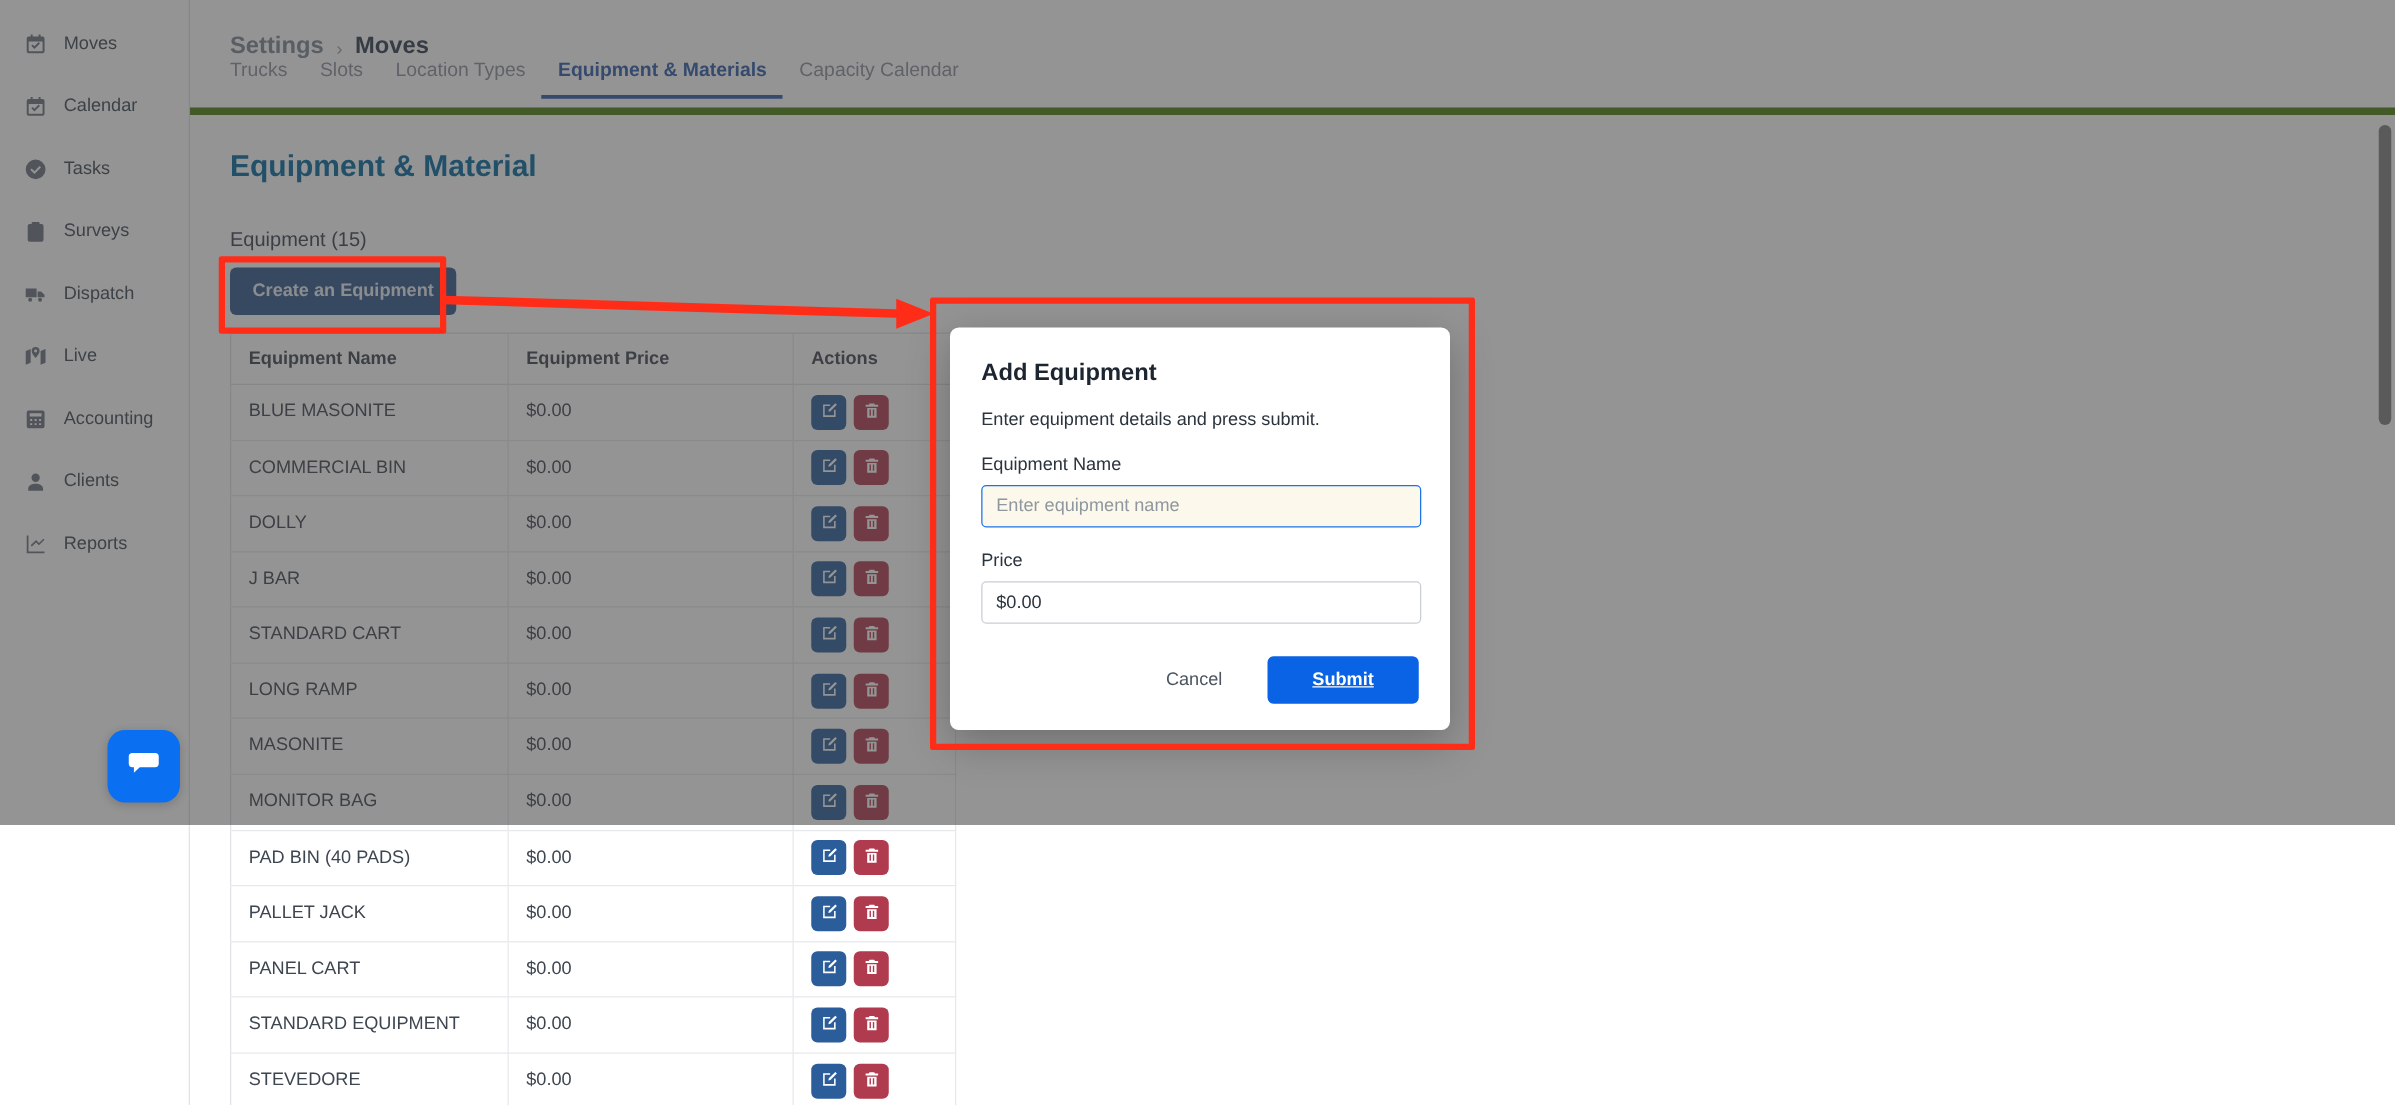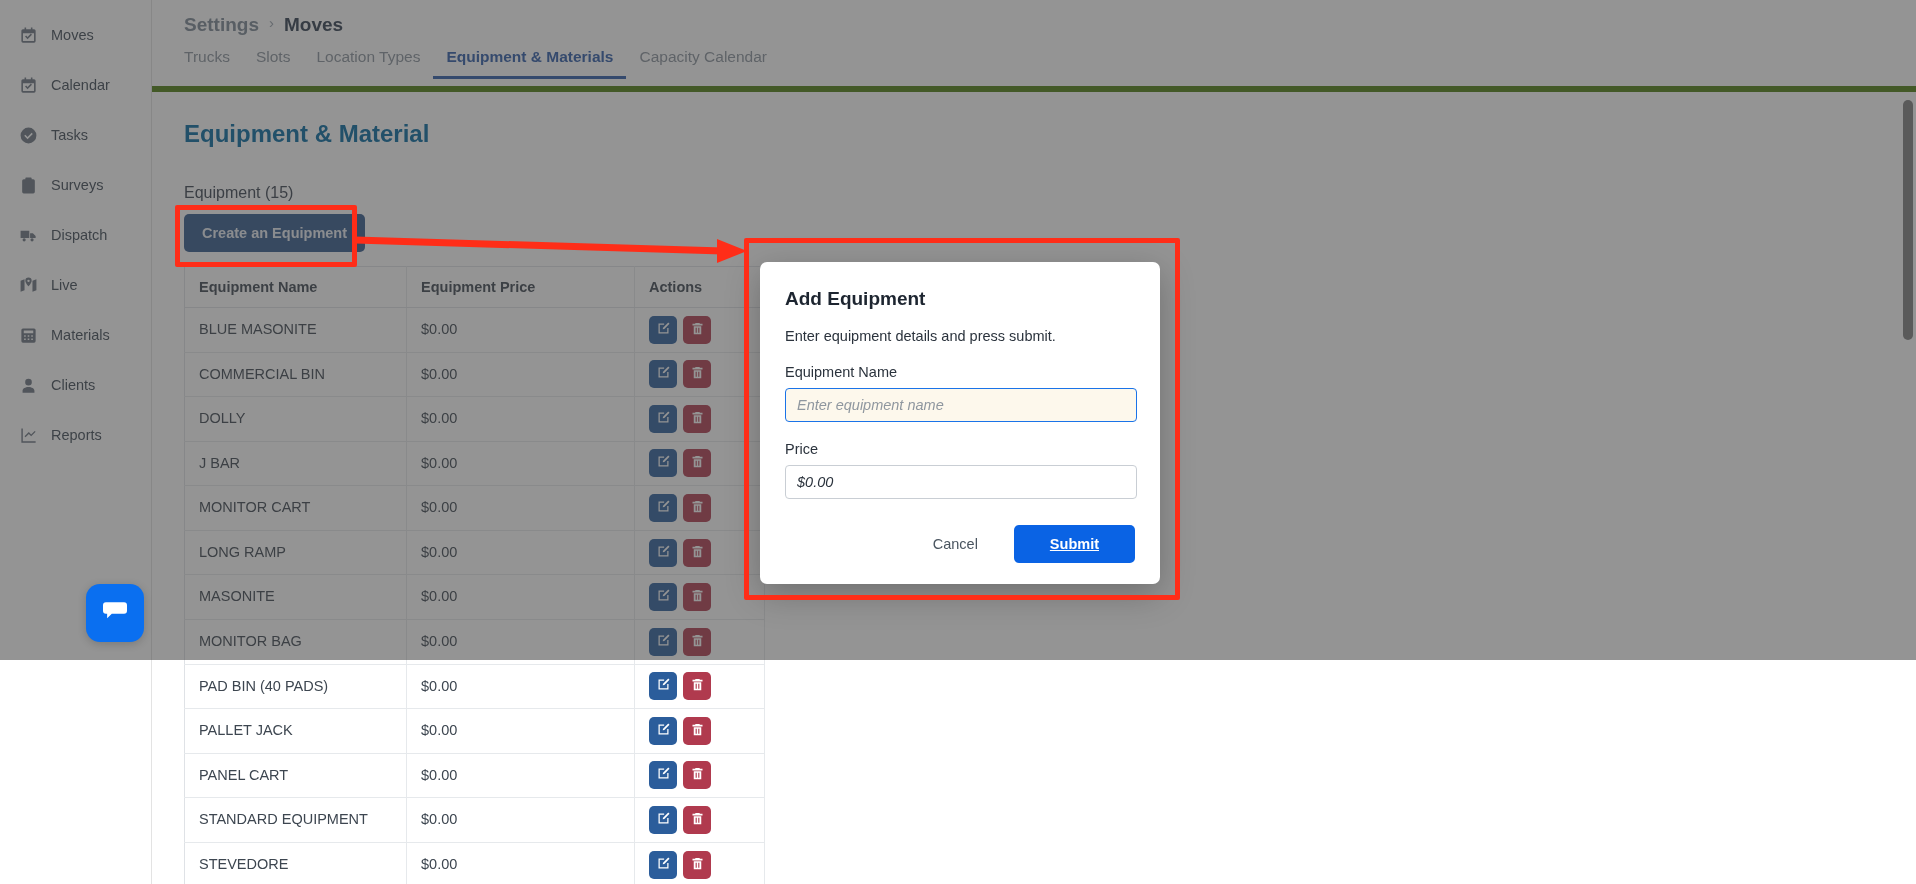--- a/index.html
+++ b/index.html
@@ -62,21 +62,21 @@
     flex: 1 1 auto;
     height: 884px;
     position: relative;
     background: #ffffff;
     overflow: hidden;
   }
 
   #topbar { padding: 14px 0 0 0; background:#fff; }
 
   #breadcrumb {
-    display: flex; align-items: flex-start; gap: 10px;
+    display: flex; align-items: flex-end; gap: 10px;
     padding-left: 32px;
     font-size: 19px;
     font-weight: 600;
     height: 34px;
   }
   #breadcrumb .crumb-muted { color: #7b8794; font-weight: 600; }
   #breadcrumb .crumb-sep { color: #9aa3ad; font-size: 15px; font-weight: 400; }
   #breadcrumb .crumb-active { color: #2f3d4f; font-weight: 700; }
 
   #tabs {
@@ -239,21 +239,20 @@
     width: 352px;
     height: 34px;
     border: 1px solid #c9ced4;
     border-radius: 4px;
     padding: 6px 11px;
     font-size: 14.5px;
     color: #2b333d;
     font-family: "Liberation Sans", sans-serif;
     background: #ffffff;
     outline: none;
-    font-style: italic;
   }
   .field-input.focused {
     border: 1px solid #1a73e8;
     background: #fdf8ec;
   }
   .field-input::placeholder { color: #8f979f; }
   .field-block { margin-bottom: 19px; }
   #modal-actions {
     display: flex;
     align-items: center;
@@ -354,21 +353,21 @@
           </svg>
         </span>
       <span class="nav-label">Live</span>
     </div>
     <div class="nav-item">
       <span class="ic">
           <svg viewBox="0 0 24 24">
             <path d="M5 3h14a2 2 0 0 1 2 2v14a2 2 0 0 1-2 2H5a2 2 0 0 1-2-2V5a2 2 0 0 1 2-2zm1 2.8v3.4h12V5.8H6zM6.5 11.6v2h2v-2h-2zm4.5 0v2h2v-2h-2zm4.5 0v2h2v-2h-2zM6.5 15.8v2h2v-2h-2zm4.5 0v2h2v-2h-2zm4.5 0v2h2v-2h-2z"></path>
           </svg>
         </span>
-      <span class="nav-label">Materials</span>
+      <span class="nav-label">Accounting</span>
     </div>
     <div class="nav-item">
       <span class="ic">
           <svg viewBox="0 0 24 24">
             <path d="M12 12a4.2 4.2 0 1 0 0-8.4 4.2 4.2 0 0 0 0 8.4zm0 2c-4 0-7.5 2.1-7.5 4.6V21h15v-2.4C19.5 16.1 16 14 12 14z"></path>
           </svg>
         </span>
       <span class="nav-label">Clients</span>
     </div>
     <div class="nav-item">
@@ -459,21 +458,21 @@
                   <span><svg viewBox="0 0 24 24">
                       <path d="M4 4h9v2H6v12h12v-7h2v9H4V4zm15.6-1.6 2 2-8.3 8.3-2.6.6.6-2.6 8.3-8.3z"></path>
                     </svg></span>
                 </button><button class="act-btn act-del">
                   <span><svg viewBox="0 0 24 24">
                       <path d="M9 3h6l1 1.5h4V7H4V4.5h4L9 3zM6 8.5h12V21H6V8.5zm3 2.2v8h1.8v-8H9zm4.2 0v8H15v-8h-1.8z"></path>
                     </svg></span>
                 </button></td>
             </tr>
             <tr>
-              <td>MONITOR CART</td>
+              <td>STANDARD CART</td>
               <td>$0.00</td>
               <td class="actions"><button class="act-btn act-edit">
                   <span><svg viewBox="0 0 24 24">
                       <path d="M4 4h9v2H6v12h12v-7h2v9H4V4zm15.6-1.6 2 2-8.3 8.3-2.6.6.6-2.6 8.3-8.3z"></path>
                     </svg></span>
                 </button><button class="act-btn act-del">
                   <span><svg viewBox="0 0 24 24">
                       <path d="M9 3h6l1 1.5h4V7H4V4.5h4L9 3zM6 8.5h12V21H6V8.5zm3 2.2v8h1.8v-8H9zm4.2 0v8H15v-8h-1.8z"></path>
                     </svg></span>
                 </button></td>

